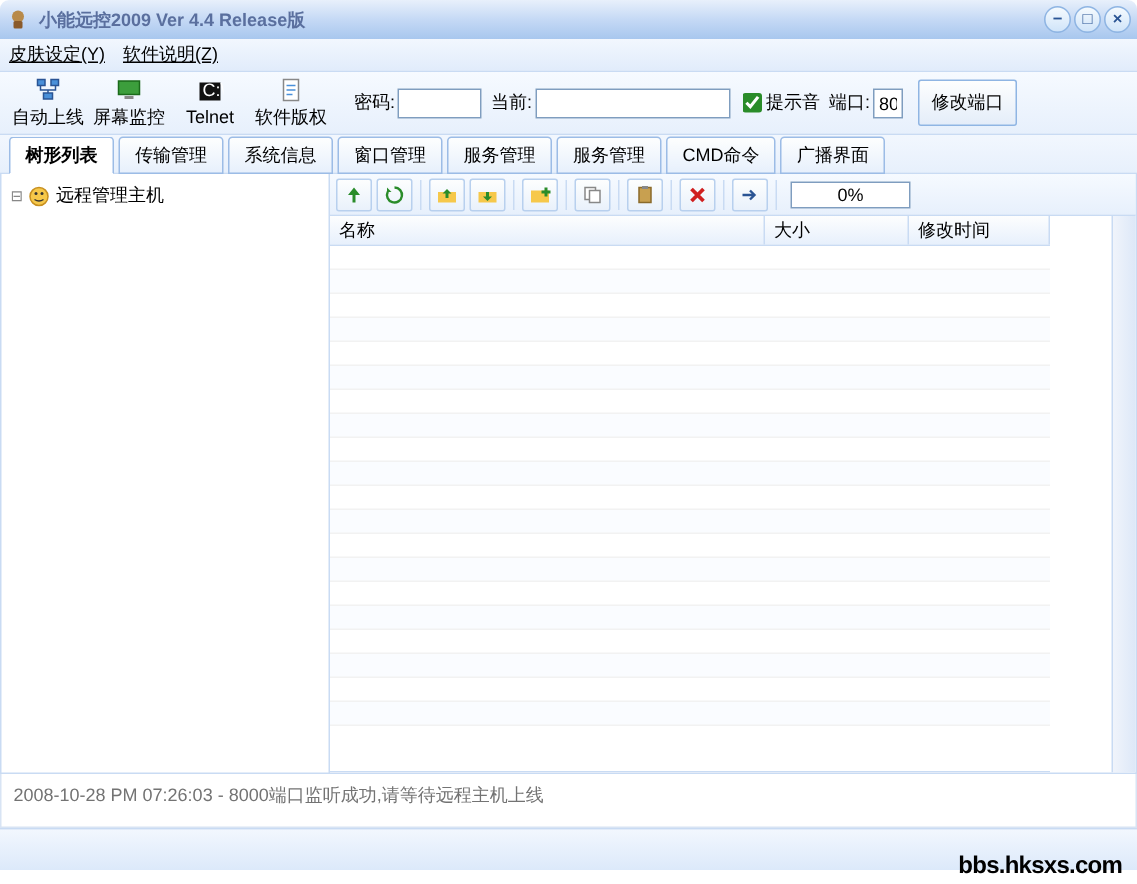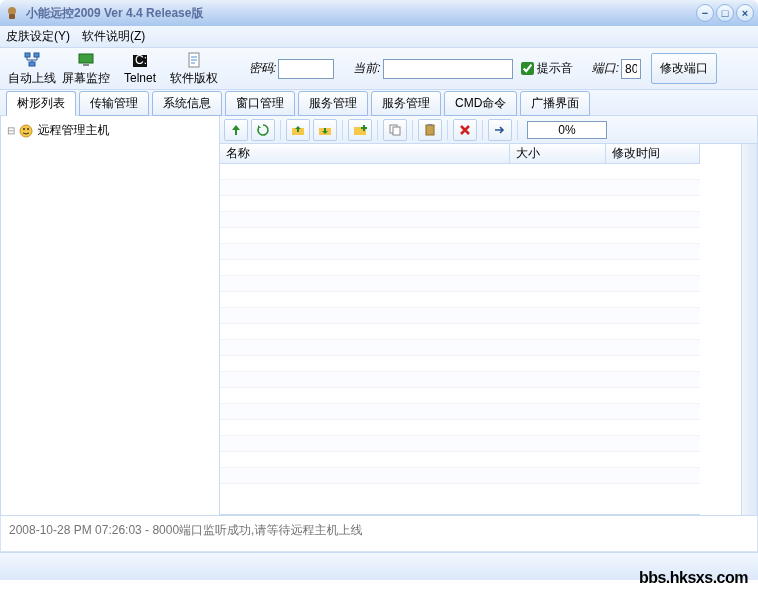--- a/index.html
+++ b/index.html
@@ -4,36 +4,36 @@
 <style>
 * { box-sizing: border-box; margin: 0; padding: 0; font-family: "Microsoft YaHei", SimSun, Arial, sans-serif; font-size: 12px; }
 body { background: #fff; width: 758px; height: 589px; overflow: hidden; position: relative; }
 
 .titlebar { height: 26px; background: linear-gradient(to bottom, #e8f0fb, #c5d9f5, #a8c7ee); display: flex; align-items: center; padding: 0 4px; border-radius: 6px 6px 0 0; }
 .titlebar .appicon { width: 16px; height: 16px; margin-right: 6px; }
 .titlebar .title { color: #5a6f9e; font-weight: bold; flex: 1; }
 .titlebar .winbtns { display: flex; gap: 2px; }
 .titlebar .winbtn { width: 18px; height: 18px; border-radius: 50%; background: linear-gradient(to bottom, #f5fafe, #d0e4f9); border: 1px solid #8fb5e3; display: flex; align-items: center; justify-content: center; cursor: pointer; color: #2a5494; font-weight: bold; font-size: 11px; }
 
-.menubar { height: 22px; background: linear-gradient(to bottom, #f2f7fe, #e1ecfb); border-bottom: 1px solid #c9dbf3; display: flex; align-items: center; padding: 0 6px; gap: 12px; }
+.menubar { height: 22px; background: linear-gradient(to bottom, #f2f7fe, #e1ecfb); border-bottom: 1px solid #c9dbf3; display: flex; align-items: center; padding: 0 6px; gap: 12px; text-decoration: underline; }
 .menubar span { cursor: pointer; }
 
 .toolbar { height: 42px; background: linear-gradient(to bottom, #f6faff, #e7f0fc); border-bottom: 1px solid #c9dbf3; display: flex; align-items: center; padding: 0 6px; gap: 2px; }
 .tbtn { width: 52px; height: 38px; display: flex; flex-direction: column; align-items: center; justify-content: center; border: 1px solid transparent; cursor: pointer; gap: 1px; }
 .tbtn .ico { width: 18px; height: 18px; }
 .tsep { width: 8px; }
-.tlabel { margin-left: 17px; font-style: italic; }
+.tlabel { margin-left: 4px; }
 .tinput { height: 20px; border: 1px solid #7f9dbf; padding: 0 3px; background: #fff; }
 .tcheck { margin-left: 6px; display: flex; align-items: center; gap: 3px; }
 .tcheck input { accent-color: #2a8c2a; }
 .tbutton { height: 31px; padding: 0 8px; background: linear-gradient(to bottom, #fdfefe, #e4edf9); border: 1px solid #8fb5e3; border-radius: 2px; cursor: pointer; margin-left: 8px; text-align: center; }
 
 .tabbar { height: 26px; background: linear-gradient(to bottom, #f2f7fe, #e7f0fc); display: flex; align-items: center; padding: 2px 6px 0; gap: 3px; border-bottom: 1px solid #c9dbf3; }
 .tab { padding: 3px 10px; border: 1px solid #9cbce6; border-radius: 3px 3px 0 0; background: linear-gradient(to bottom, #fdfefe, #e7f0fc); cursor: pointer; }
-.tab.active { background: #fff; border-bottom-color: #fff; font-weight: normal; }
+.tab.active { background: #fff; border-bottom-color: #fff; font-weight: bold; }
 
 .mainarea { display: flex; height: 400px; }
 .tree { width: 220px; border: 1px solid #c9dbf3; border-top: none; background: #fff; padding: 6px; }
 .treenode { display: flex; align-items: center; gap: 4px; cursor: pointer; }
 .treenode .expander { color: #888; font-size: 10px; }
 .treenode .nodeicon { width: 14px; height: 14px; }
 
 .rightpane { flex: 1; border: 1px solid #c9dbf3; border-top: none; border-left: none; display: flex; flex-direction: column; background: #fff; }
 .filetoolbar { height: 28px; background: linear-gradient(to bottom, #f6faff, #e7f0fc); border-bottom: 1px solid #c9dbf3; display: flex; align-items: center; padding: 0 4px; gap: 3px; }
 .ftbtn { width: 24px; height: 22px; border: 1px solid #b8d0ee; background: linear-gradient(to bottom, #fdfefe, #e9f1fb); border-radius: 2px; display: flex; align-items: center; justify-content: center; cursor: pointer; }

